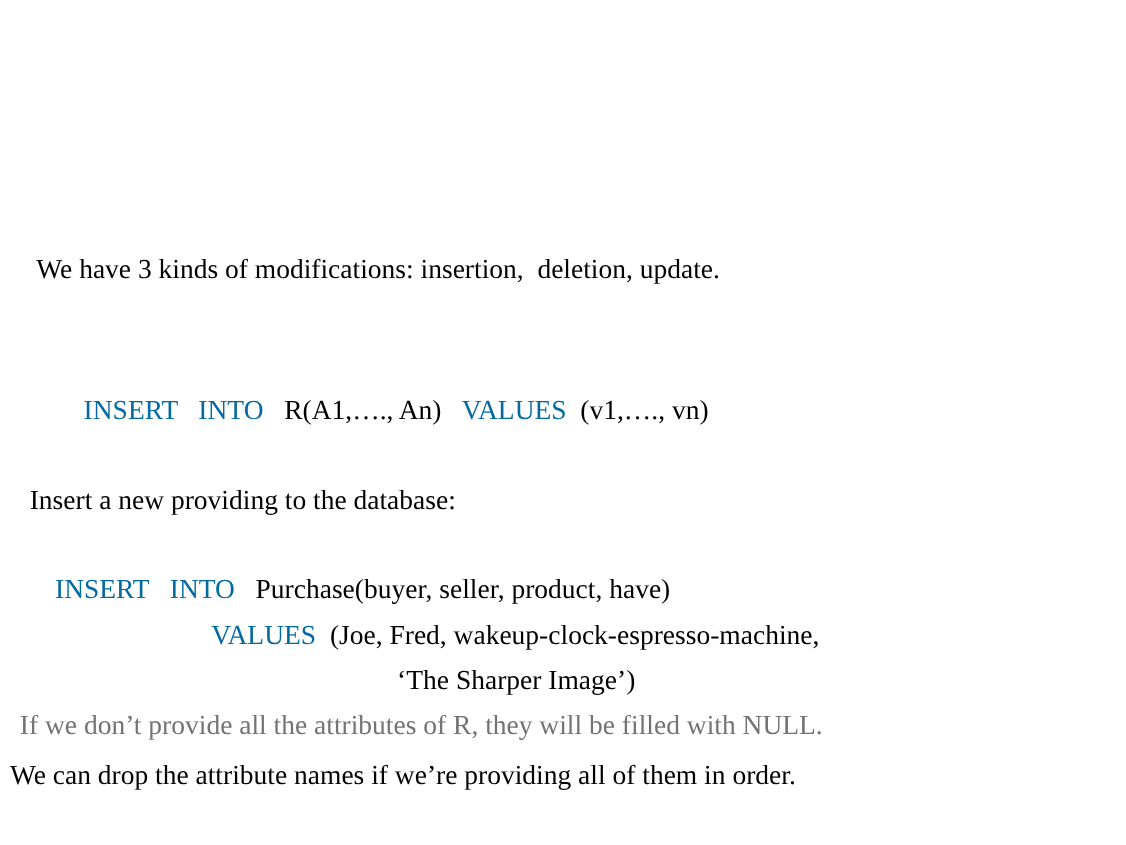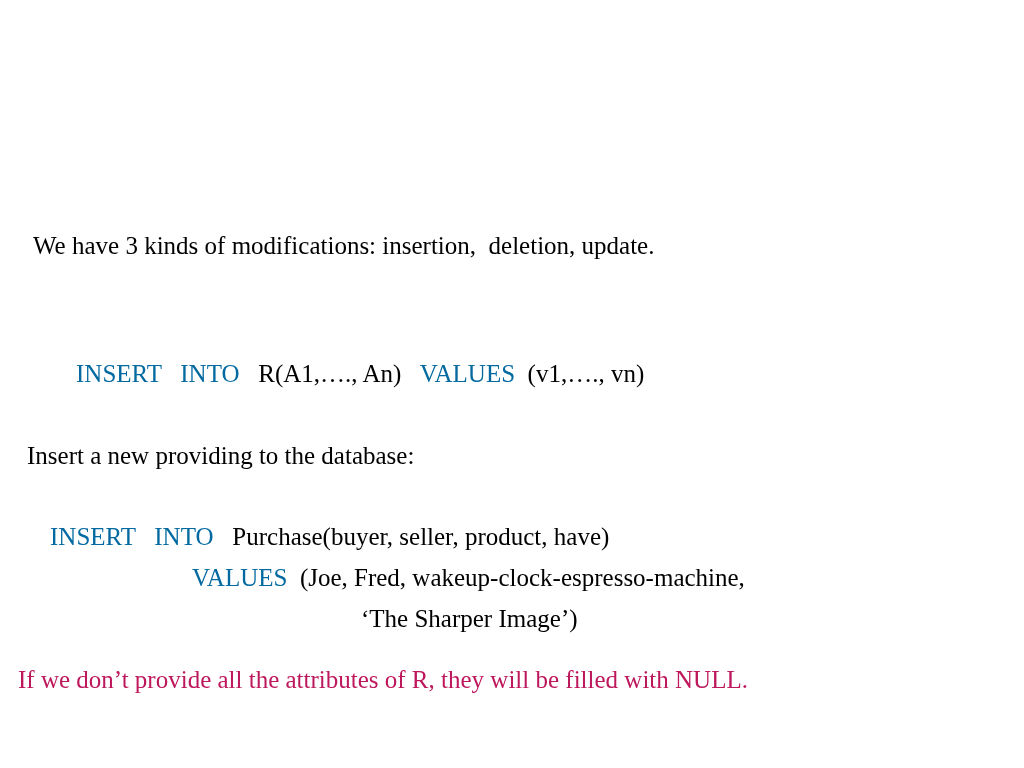--- a/index.html
+++ b/index.html
@@ -39,22 +39,21 @@
     white-space: pre;
     font-size: 25px;
     line-height: 32px;
     font-weight: normal;
     color: #000000;
   }
   .kw {
     color: #0369a1;
   }
   .blue-line {
-    color: #be185d;
-    margin-top: 20px;
+    color: #737373;
   }
   .l-mods      { left: 33px;  top: 230px; }
   .l-insertion { left: 33px;  top: 315px; }
   .l-general   { left: 76px;  top: 358px; }
   .l-newpur    { left: 27px;  top: 440px; }
   .l-ins2      { left: 50px;  top: 521px; }
   .l-values2   { left: 192px; top: 562px; }
   .l-sharper   { left: 341px; top: 603px; margin-left: 20px; }
   .l-null      { left: 18px;  top: 644px; }
   .l-drop      { left: 9px;   top: 690px; }
@@ -74,14 +73,15 @@
   <div class="line l-newpur">Insert a new providing to the database:</div>
 
   <div class="line l-ins2"><span class="kw">INSERT</span><span>   </span><span class="kw">INTO</span><span>   </span><span>Purchase(buyer, seller, product, have)</span></div>
 
   <div class="line l-values2"><span class="kw">VALUES</span><span>  </span><span>(Joe, Fred, wakeup-clock-espresso-machine,</span></div>
 
   <div class="line l-sharper">‘The Sharper Image’)</div>
 
   <div class="line l-null blue-line">If we don’t provide all the attributes of R, they will be filled with NULL.</div>
 
+  <div class="line l-drop">We can drop the attribute names if we’re providing all of them in order.</div>
 
 </div>
 
 </body></html>

